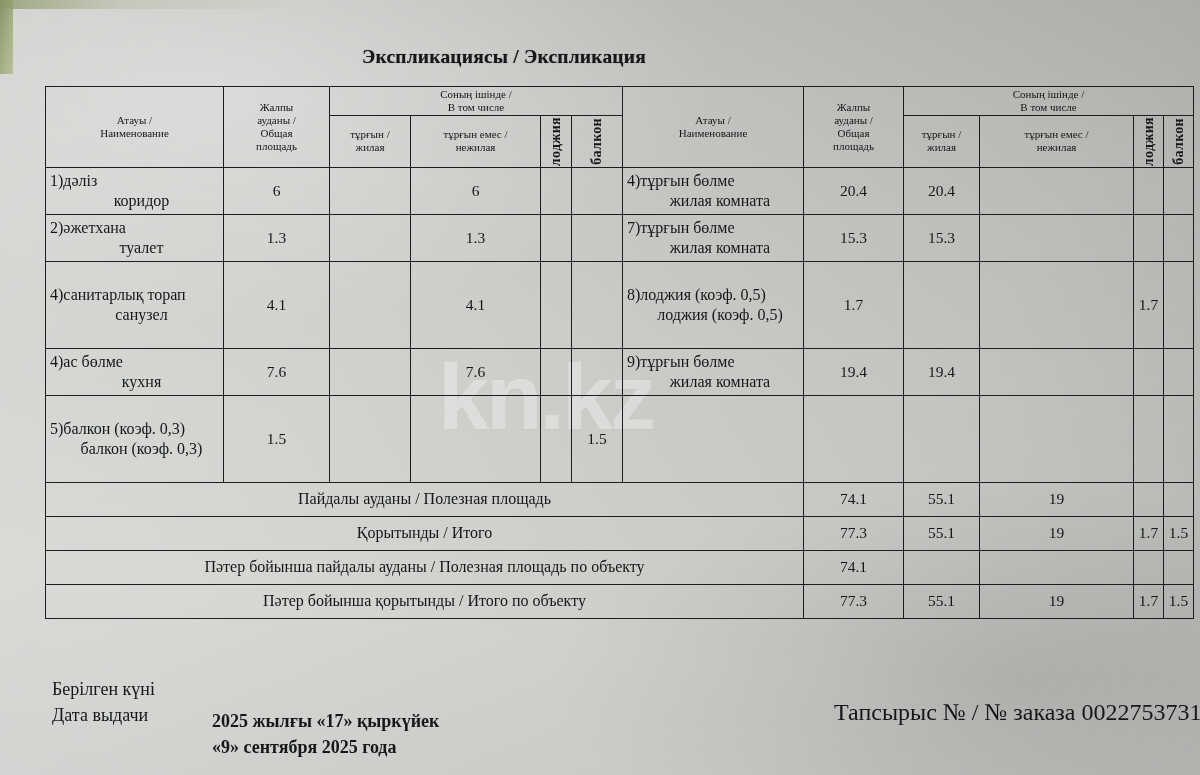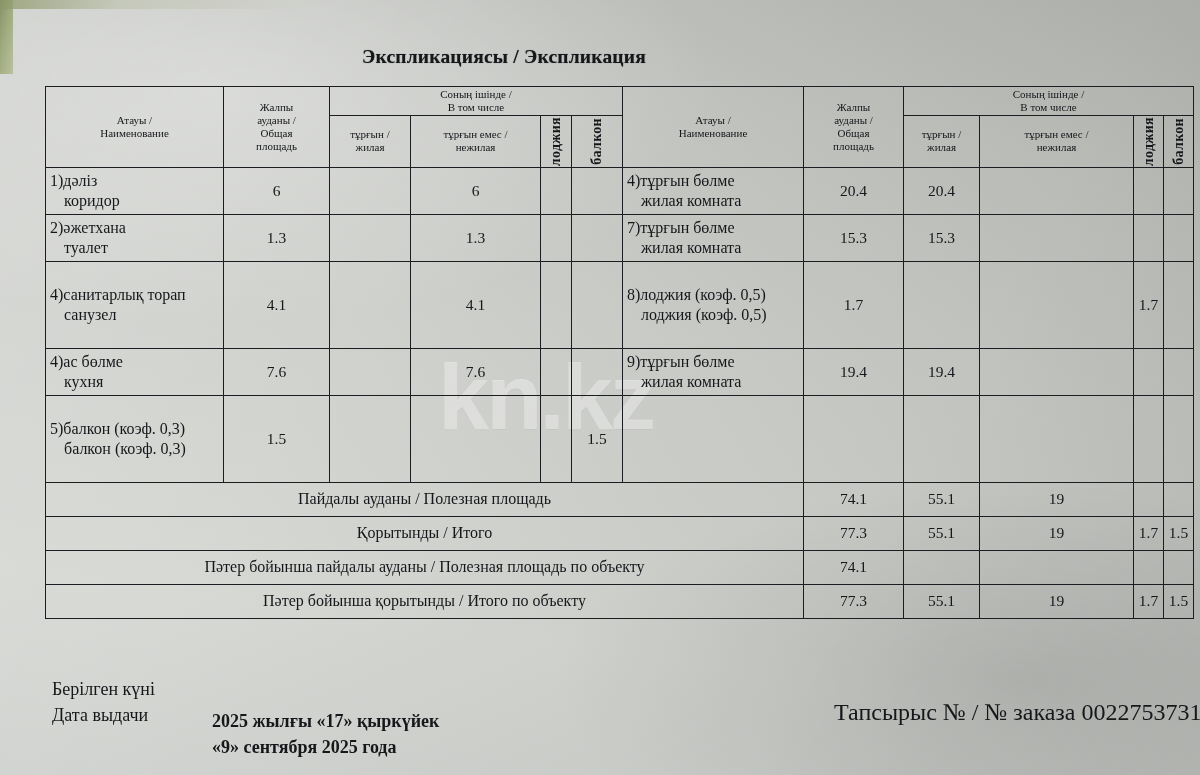--- a/index.html
+++ b/index.html
@@ -116,21 +116,21 @@
     letter-spacing: .3px;
   }
 
   td.name {
     text-align: left;
     padding: 3px 3px 3px 5px;
     font-size: 16px;
     line-height: 1.22;
   }
   td.name .l1 { display: block; }
-  td.name .l2 { display: block; padding-left: 14px; }
+  td.name .l2 { display: block; padding-left: 14px; text-align: center; }
   td.num {
     text-align: center;
     font-size: 15.5px;
   }
   td.total-label {
     text-align: center;
     font-weight: bold;
     padding-right: 6px;
     font-size: 16px;
     white-space: nowrap;

